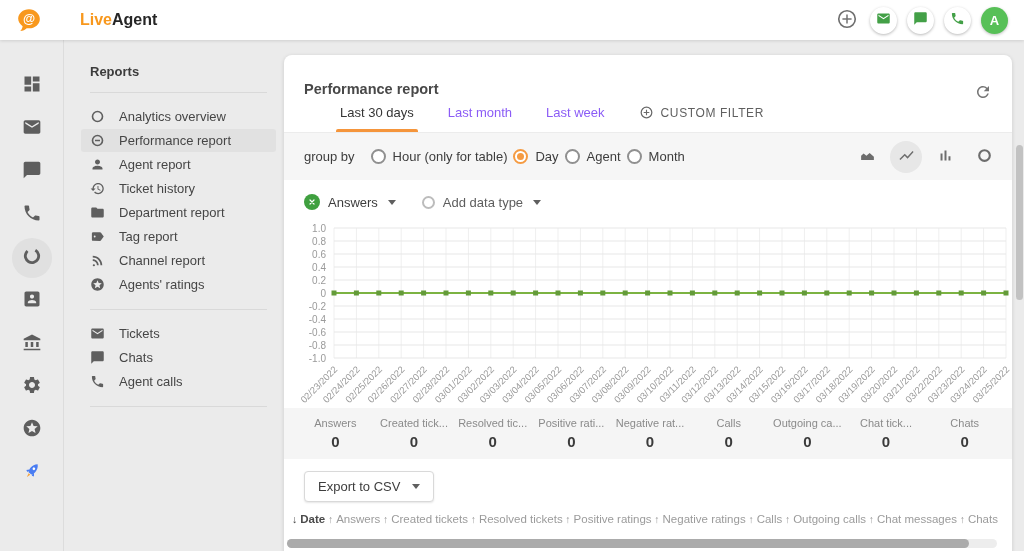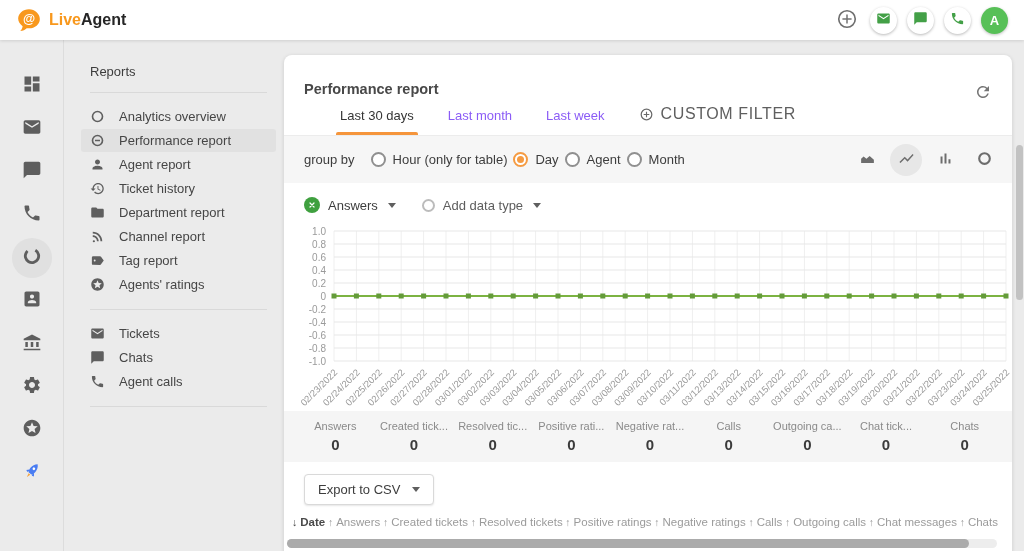--- a/index.html
+++ b/index.html
@@ -8,21 +8,21 @@
     position:relative; width:1024px; height:551px; overflow:hidden;
     background:#ebebeb; font-family:"Liberation Sans", sans-serif; color:#3f3f3f;
   }
   
   .topbar {
     position:absolute; top:0; left:0; right:0; height:40px; background:#fff;
     display:flex; align-items:center; padding:0 16px;
     box-shadow:0 1px 3px rgba(0,0,0,.12); z-index:8;
   }
   .brand { display:flex; align-items:center; gap:7px; }
-  .brand-text { font-size:16px; font-weight:bold; color:#262626; }
+  .brand-text { font-size:16px; font-weight:bold; color:#262626;margin-left:31px; }
   .brand-text .live { color:#f8981d; }
   .top-actions { margin-left:auto; display:flex; align-items:center; gap:10px; }
   .circle-btn {
     width:27px; height:27px; border-radius:50%; background:#fff; border:none; padding:0;
     box-shadow:0 1px 3px rgba(0,0,0,.28); display:flex; align-items:center; justify-content:center;
     color:#43a047; cursor:pointer;
   }
   .circle-btn.plain { box-shadow:none; background:transparent; color:#6f6f6f; }
   .avatar {
     width:27px; height:27px; border-radius:50%; background:#57c057; color:#fff;
@@ -34,42 +34,42 @@
   .rail {
     width:64px; flex:0 0 64px; border-right:1px solid #dcdcdc;
     display:flex; flex-direction:column; align-items:center; padding-top:26px;
   }
   .rail-item {
     width:40px; height:40px; border-radius:50%; margin-bottom:3px;
     display:flex; align-items:center; justify-content:center; color:#5e5e5e; cursor:pointer;
   }
   .rail-item.active { background:#e0e0e0; }
   .sidebar { flex:0 0 219px; padding:24px 16px 0 26px; }
-  .sidebar-title { font-size:13px; font-weight:normal; color:#3c3c3c; }
+  .sidebar-title { font-size:13px; font-weight:bold; color:#3c3c3c; }
   .side-divider { border:none; border-top:1px solid #d9d9d9; margin:13px 0 12px; }
   .side-list { list-style:none; margin:0; padding:0; }
   .side-item {
     display:flex; align-items:center; gap:14px; font-size:13px; color:#464646;
     padding:4px 9px; margin:0 -9px 1px; border-radius:3px; cursor:pointer; white-space:nowrap;
   }
   .side-item .icn { color:#5f5f5f; display:flex; }
   .side-item.active { background:#e1e1e1; }
   
   .card {
     position:absolute; left:284px; top:55px; width:728px; bottom:-8px;
     background:#fff; border-radius:8px; box-shadow:0 1px 4px rgba(0,0,0,.14); overflow:hidden;
   }
   .card-top { padding:26px 24px 0 20px; position:relative; }
   .card-title { font-size:14.5px; font-weight:bold; color:#484848; }
   .refresh-btn { position:absolute; top:28px; right:20px; border:none; background:none; color:#757575; padding:0; cursor:pointer; }
   .tabs { display:flex; align-items:flex-end; padding-left:36px; margin-top:8px; gap:34px; }
   .tab { font-size:13px; color:#8b5cf6; padding-bottom:12px; position:relative; cursor:pointer; display:flex; align-items:center; gap:7px; white-space:nowrap; }
   .tab.active { color:#353535; }
   .tab.active::after { content:''; position:absolute; left:-4px; right:-4px; bottom:0; height:3px; background:var(--accent,#f5953b); border-radius:2px 2px 0 0; }
-  .tab.filter { font-size:16px; letter-spacing:.6px; color:#5f5f5f; }
+  .tab.filter { font-size:12px; letter-spacing:.6px; color:#5f5f5f; }
   .tab .icn { color:#6a6a6a; display:flex; }
   .toolbar {
     background:#f6f6f6; border-top:1px solid #ececec; height:48px;
     display:flex; align-items:center; padding:0 12px 0 20px; gap:16px;
   }
   .toolbar-label { font-size:13px; color:#3d3d3d; }
   .radio { display:flex; align-items:center; gap:7px; font-size:13px; color:#3d3d3d; cursor:pointer; margin-right:6px; }
   .radio-dot { width:15px; height:15px; border-radius:50%; border:2px solid #909090; background:#fff; position:relative; flex:0 0 15px; }
   .radio-dot.checked { border-color:#f59b42; }
   .radio-dot.checked::after { content:''; position:absolute; inset:2px; background:#f59b42; border-radius:50%; }
@@ -245,32 +245,32 @@
               <span class="icn">
                 <svg viewBox="0 0 24 24" width="15" height="15" fill="currentColor">
                   <path d="M10 4H4c-1.1 0-2 .9-2 2v12c0 1.1.9 2 2 2h16c1.1 0 2-.9 2-2V8c0-1.1-.9-2-2-2h-8l-2-2z"></path>
                 </svg>
               </span>
               <span>Department report</span>
             </li>
             <li class="side-item">
               <span class="icn">
                 <svg viewBox="0 0 24 24" width="15" height="15" fill="currentColor">
+                  <path d="M17.63 5.84A2 2 0 0 0 16 5L5 5.01A2 2 0 0 0 3 7v10a2 2 0 0 0 2 1.99L16 19a2 2 0 0 0 1.63-.84L22 12l-4.37-6.16zM7.5 13.5a1.5 1.5 0 1 1 0-3 1.5 1.5 0 0 1 0 3z"></path>
+                </svg>
+              </span>
+              <span>Tag report</span>
+            </li>
+            <li class="side-item">
+              <span class="icn">
+                <svg viewBox="0 0 24 24" width="15" height="15" fill="currentColor">
                   <path d="M6.18 17.82a1.77 1.77 0 1 1 0 3.54 1.77 1.77 0 0 1 0-3.54zM4.4 4.4v2.83c6.82 0 12.37 5.55 12.37 12.37h2.83c0-8.39-6.81-15.2-15.2-15.2zm0 5.66v2.83c3.7 0 6.71 3.01 6.71 6.71h2.83c0-5.27-4.27-9.54-9.54-9.54z"></path>
                 </svg>
               </span>
               <span>Channel report</span>
-            </li>
-            <li class="side-item">
-              <span class="icn">
-                <svg viewBox="0 0 24 24" width="15" height="15" fill="currentColor">
-                  <path d="M17.63 5.84A2 2 0 0 0 16 5L5 5.01A2 2 0 0 0 3 7v10a2 2 0 0 0 2 1.99L16 19a2 2 0 0 0 1.63-.84L22 12l-4.37-6.16zM7.5 13.5a1.5 1.5 0 1 1 0-3 1.5 1.5 0 0 1 0 3z"></path>
-                </svg>
-              </span>
-              <span>Tag report</span>
             </li>
             <li class="side-item">
               <span class="icn">
                 <svg viewBox="0 0 24 24" width="15" height="15" fill="currentColor">
                   <path d="M12 2C6.48 2 2 6.48 2 12s4.48 10 10 10 10-4.48 10-10S17.52 2 12 2zm4.24 16L12 15.45 7.77 18l1.12-4.81-3.73-3.23 4.92-.42L12 5l1.92 4.53 4.92.42-3.73 3.23L16.24 18z"></path>
                 </svg>
               </span>
               <span>Agents' ratings</span>
             </li>
           </ul>

